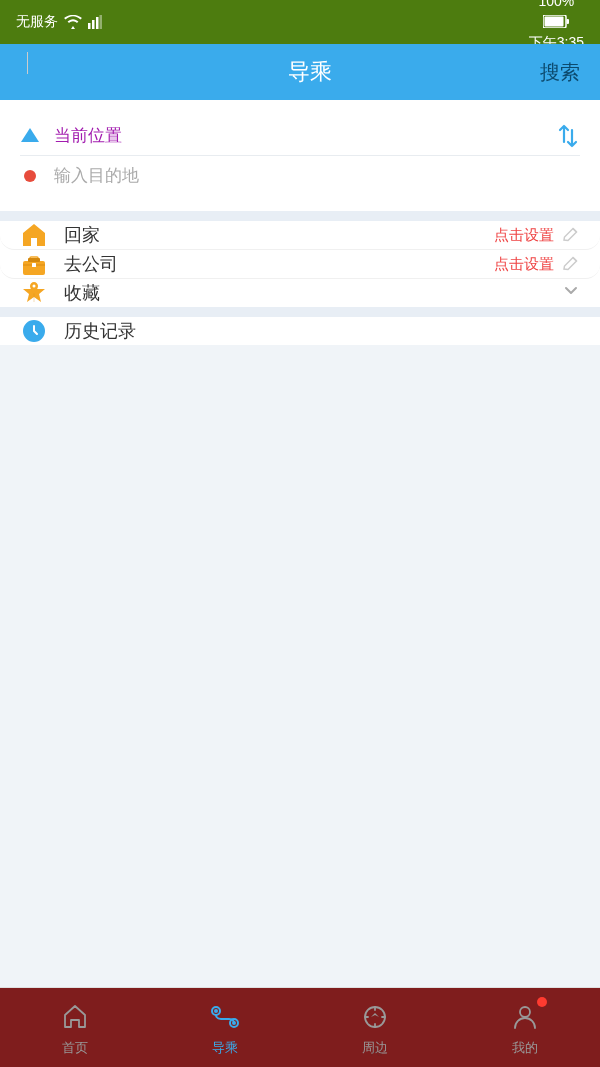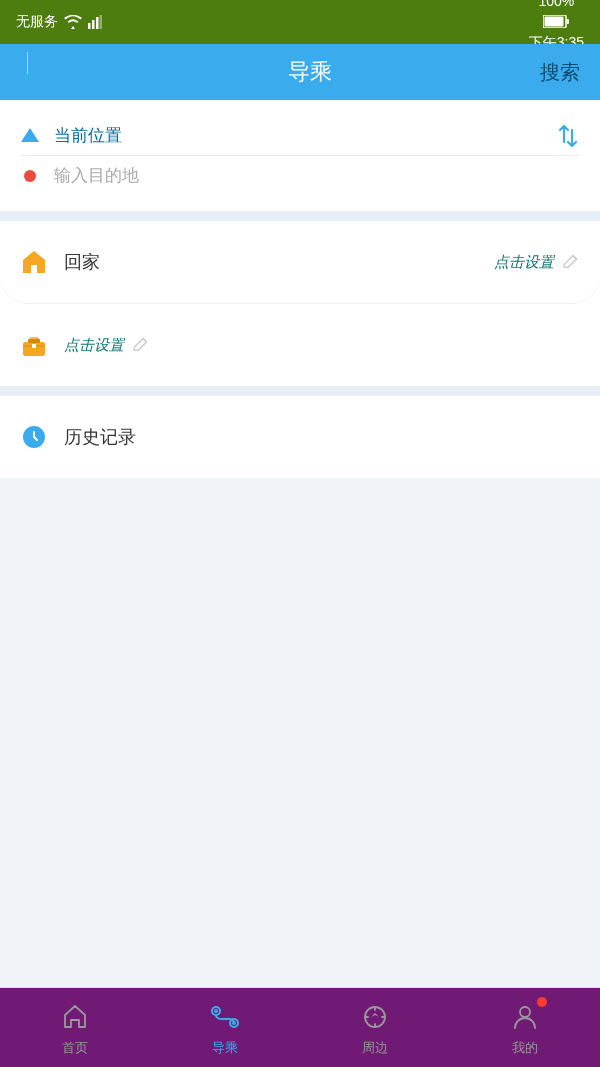--- a/index.html
+++ b/index.html
@@ -69,21 +69,21 @@
     .search-icon-nav {
       width: 20px;
       display: flex;
       justify-content: center;
       align-items: center;
       flex-shrink: 0;
     }
     .search-input-text {
       flex: 1;
       font-size: 17px;
-      color: #0369a1;
+      color: #a21caf;
       border: none;
       outline: none;
     }
     .search-input-placeholder {
       flex: 1;
       font-size: 17px;
       color: #aaa;
     }
     .swap-btn {
       position: absolute;
@@ -112,21 +112,21 @@
     }
 
     
     .list-section {
       background: white;
     }
     .list-item {
       display: flex;
       align-items: center;
       gap: 16px;
-      padding: 28px 20px;
+      padding: 1px 20px;
       border-bottom: 1px solid #f0f0f0;
       cursor: pointer;
       border-radius: 28px;
     }
     .list-item:last-child { border-bottom: none; }
     .list-icon {
       width: 28px;
       display: flex;
       justify-content: center;
       align-items: center;
@@ -138,31 +138,31 @@
       font-size: 18px;
       color: #333;
     }
     .list-action {
       display: flex;
       align-items: center;
       gap: 8px;
       color: #aaa;
       font-size: 15px;
     }
-    .list-action-text { color: #0f766e; font-style: italic; }
+    .list-action-text { color: #ef4444; }
     .list-chevron { color: #999; font-size: 18px; }
 
     
     .tab-bar {
       position: fixed;
       bottom: 0;
       left: 0;
       width: 600px;
       height: 80px;
-      background: #701a75;
+      background: #7f1d1d;
       border-top: 1px solid #e0e0e0;
       display: flex;
       align-items: center;
     }
     .tab-item {
       flex: 1;
       display: flex;
       flex-direction: column;
       align-items: center;
       justify-content: center;
@@ -298,29 +298,48 @@
     <div class="list-item">
       <div class="list-icon">
         <svg width="26" height="26" viewBox="0 0 26 26" fill="#f5a623">
           <rect x="2" y="10" width="22" height="14" rx="2" fill="#f5a623"></rect>
           <path d="M9 10V7a1 1 0 011-1h6a1 1 0 011 1v3" stroke="#f5a623" stroke-width="1.5" fill="none"></path>
           <rect x="7" y="7" width="12" height="4" rx="1" fill="#d4880d"></rect>
           <rect x="2" y="13" width="22" height="2" fill="#d4880d" opacity="0.4"></rect>
           <rect x="11" y="12" width="4" height="4" rx="0.5" fill="white"></rect>
         </svg>
       </div>
+      <span class="list-label">去公司</span>
       <div class="list-action">
         <span class="list-action-text">点击设置</span>
         <svg width="18" height="18" viewBox="0 0 18 18" fill="none">
           <path d="M2 14L2.5 11L11 2.5L14.5 6L6 14.5L2 14z" stroke="#ccc" stroke-width="1.5" fill="none"></path>
           <path d="M11 2.5L14.5 6" stroke="#ccc" stroke-width="1.5"></path>
         </svg>
       </div>
     </div>
 
+    <div class="list-item">
+      <div class="list-icon">
+        <svg width="26" height="26" viewBox="0 0 26 26" fill="#f5a623">
+          <path d="M13 3C13 3 13 3 13 3L13 20M13 3L8 6M13 3L18 6" stroke="none"></path>
+          <polygon points="13,2 16,9 24,9 18,14 20,22 13,17 6,22 8,14 2,9 10,9" fill="#f5a623"></polygon>
+          <path d="M13 4L13 22" stroke="#d4880d" stroke-width="1" fill="none" opacity="0.3"></path>
+
+          <path d="M13 2C10.8 2 9 3.8 9 6c0 3 4 8 4 8s4-5 4-8c0-2.2-1.8-4-4-4z" fill="#f5a623"></path>
+          <circle cx="13" cy="6" r="1.5" fill="white"></circle>
+        </svg>
+      </div>
+      <span class="list-label">收藏</span>
+      <div class="list-chevron">
+        <svg width="18" height="18" viewBox="0 0 18 18" fill="none">
+          <path d="M4 6L9 11L14 6" stroke="#aaa" stroke-width="2" stroke-linecap="round" stroke-linejoin="round"></path>
+        </svg>
+      </div>
+    </div>
   </div>
 
   <div class="separator"></div>
 
   <div class="list-section">
     <div class="list-item">
       <div class="list-icon">
         <svg width="26" height="26" viewBox="0 0 26 26" fill="none">
           <circle cx="13" cy="13" r="10" stroke="#3aabec" stroke-width="2" fill="#3aabec"></circle>
           <path d="M13 8v5l3 3" stroke="white" stroke-width="2" stroke-linecap="round" stroke-linejoin="round"></path>

